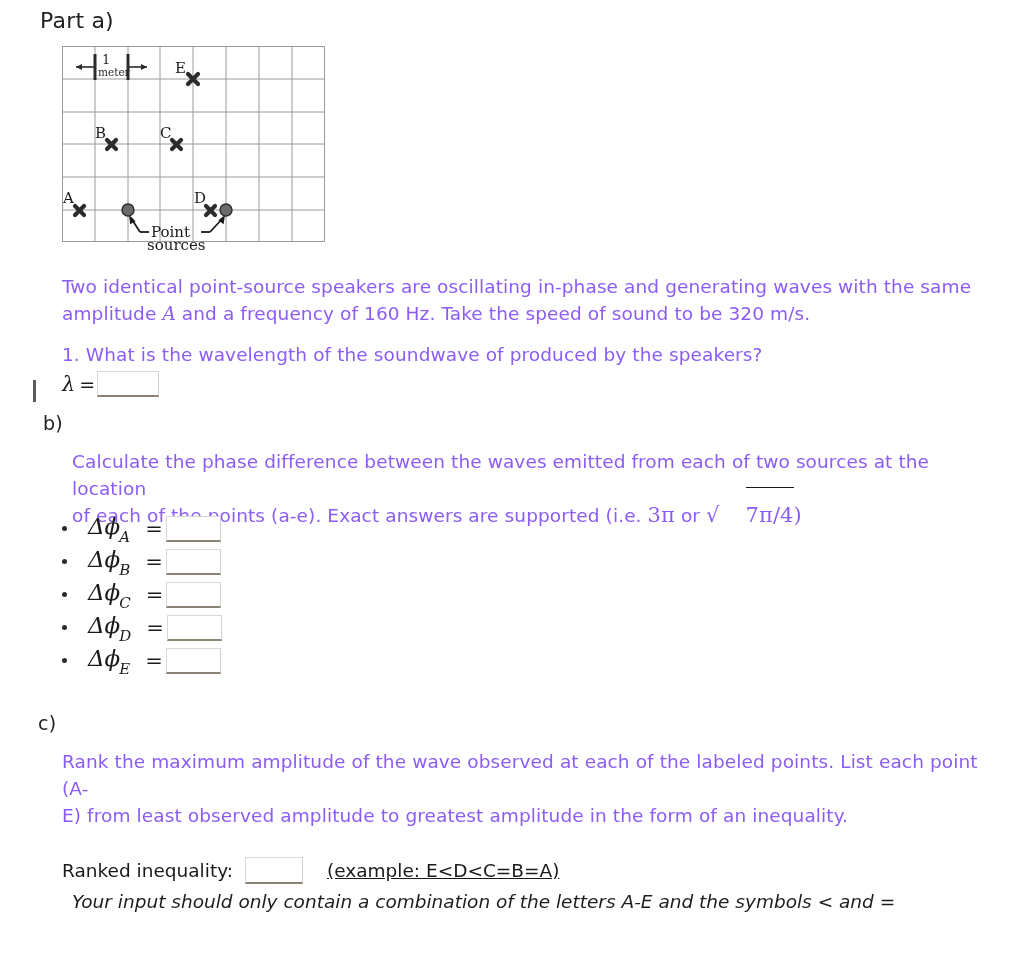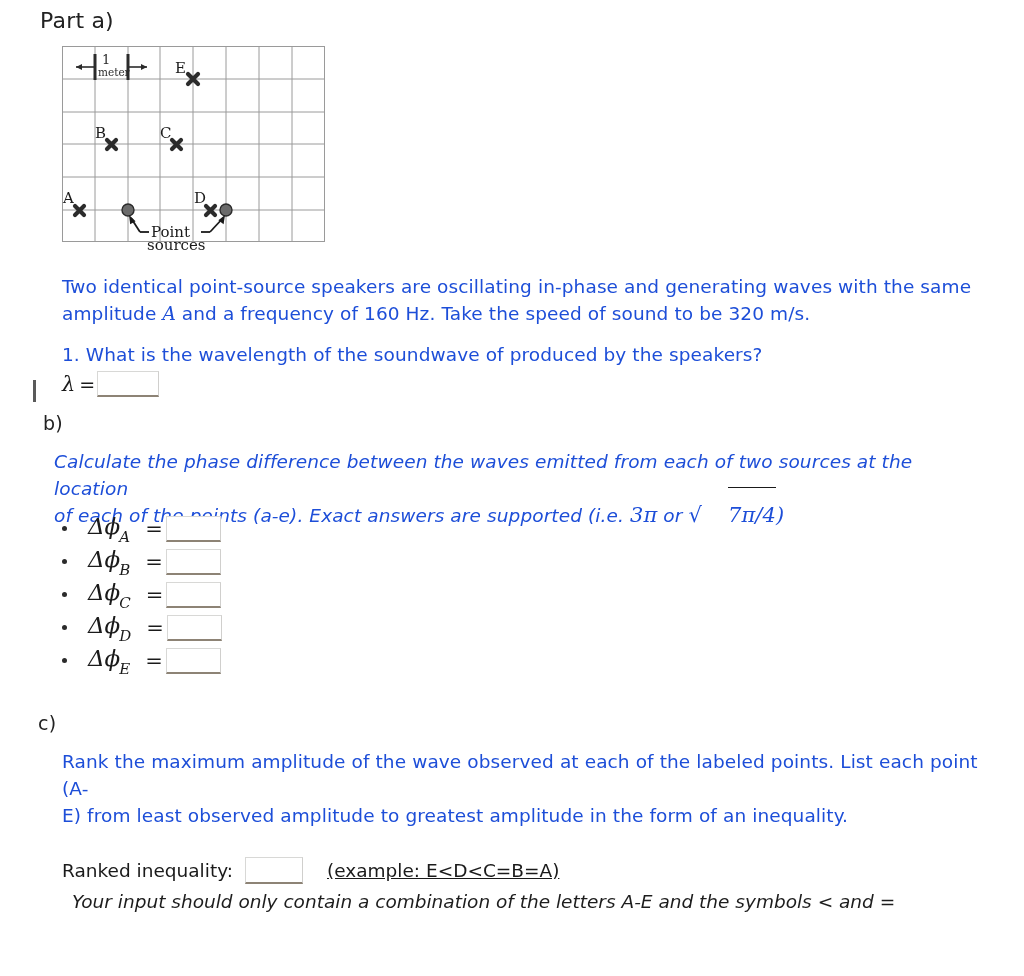--- a/index.html
+++ b/index.html
@@ -36,26 +36,26 @@
     width: 263px;
     height: 196px;
   }
   #grid-svg { display: block; }
 
   
   .body-text {
     position: absolute;
     font-size: 18.5px;
     line-height: 27px;
-    color: #1d4ed8;
+    color: #8b5cf6;
     letter-spacing: 0.1px;
   }
   #intro-paragraph { left: 62px; top: 273px; width: 930px; }
   #question-1 { left: 62px; top: 341px; width: 900px; }
-  #b-paragraph { left: 54px; top: 448px; width: 930px; font-style: italic; }
+  #b-paragraph { left: 72px; top: 448px; width: 930px; }
   #c-paragraph { left: 62px; top: 748px; width: 930px; }
 
   .italic-var { font-family: "DejaVu Serif", serif; font-style: italic; }
 
   
   #lambda-line {
     position: absolute;
     left: 62px;
     top: 371px;
     display: flex;

